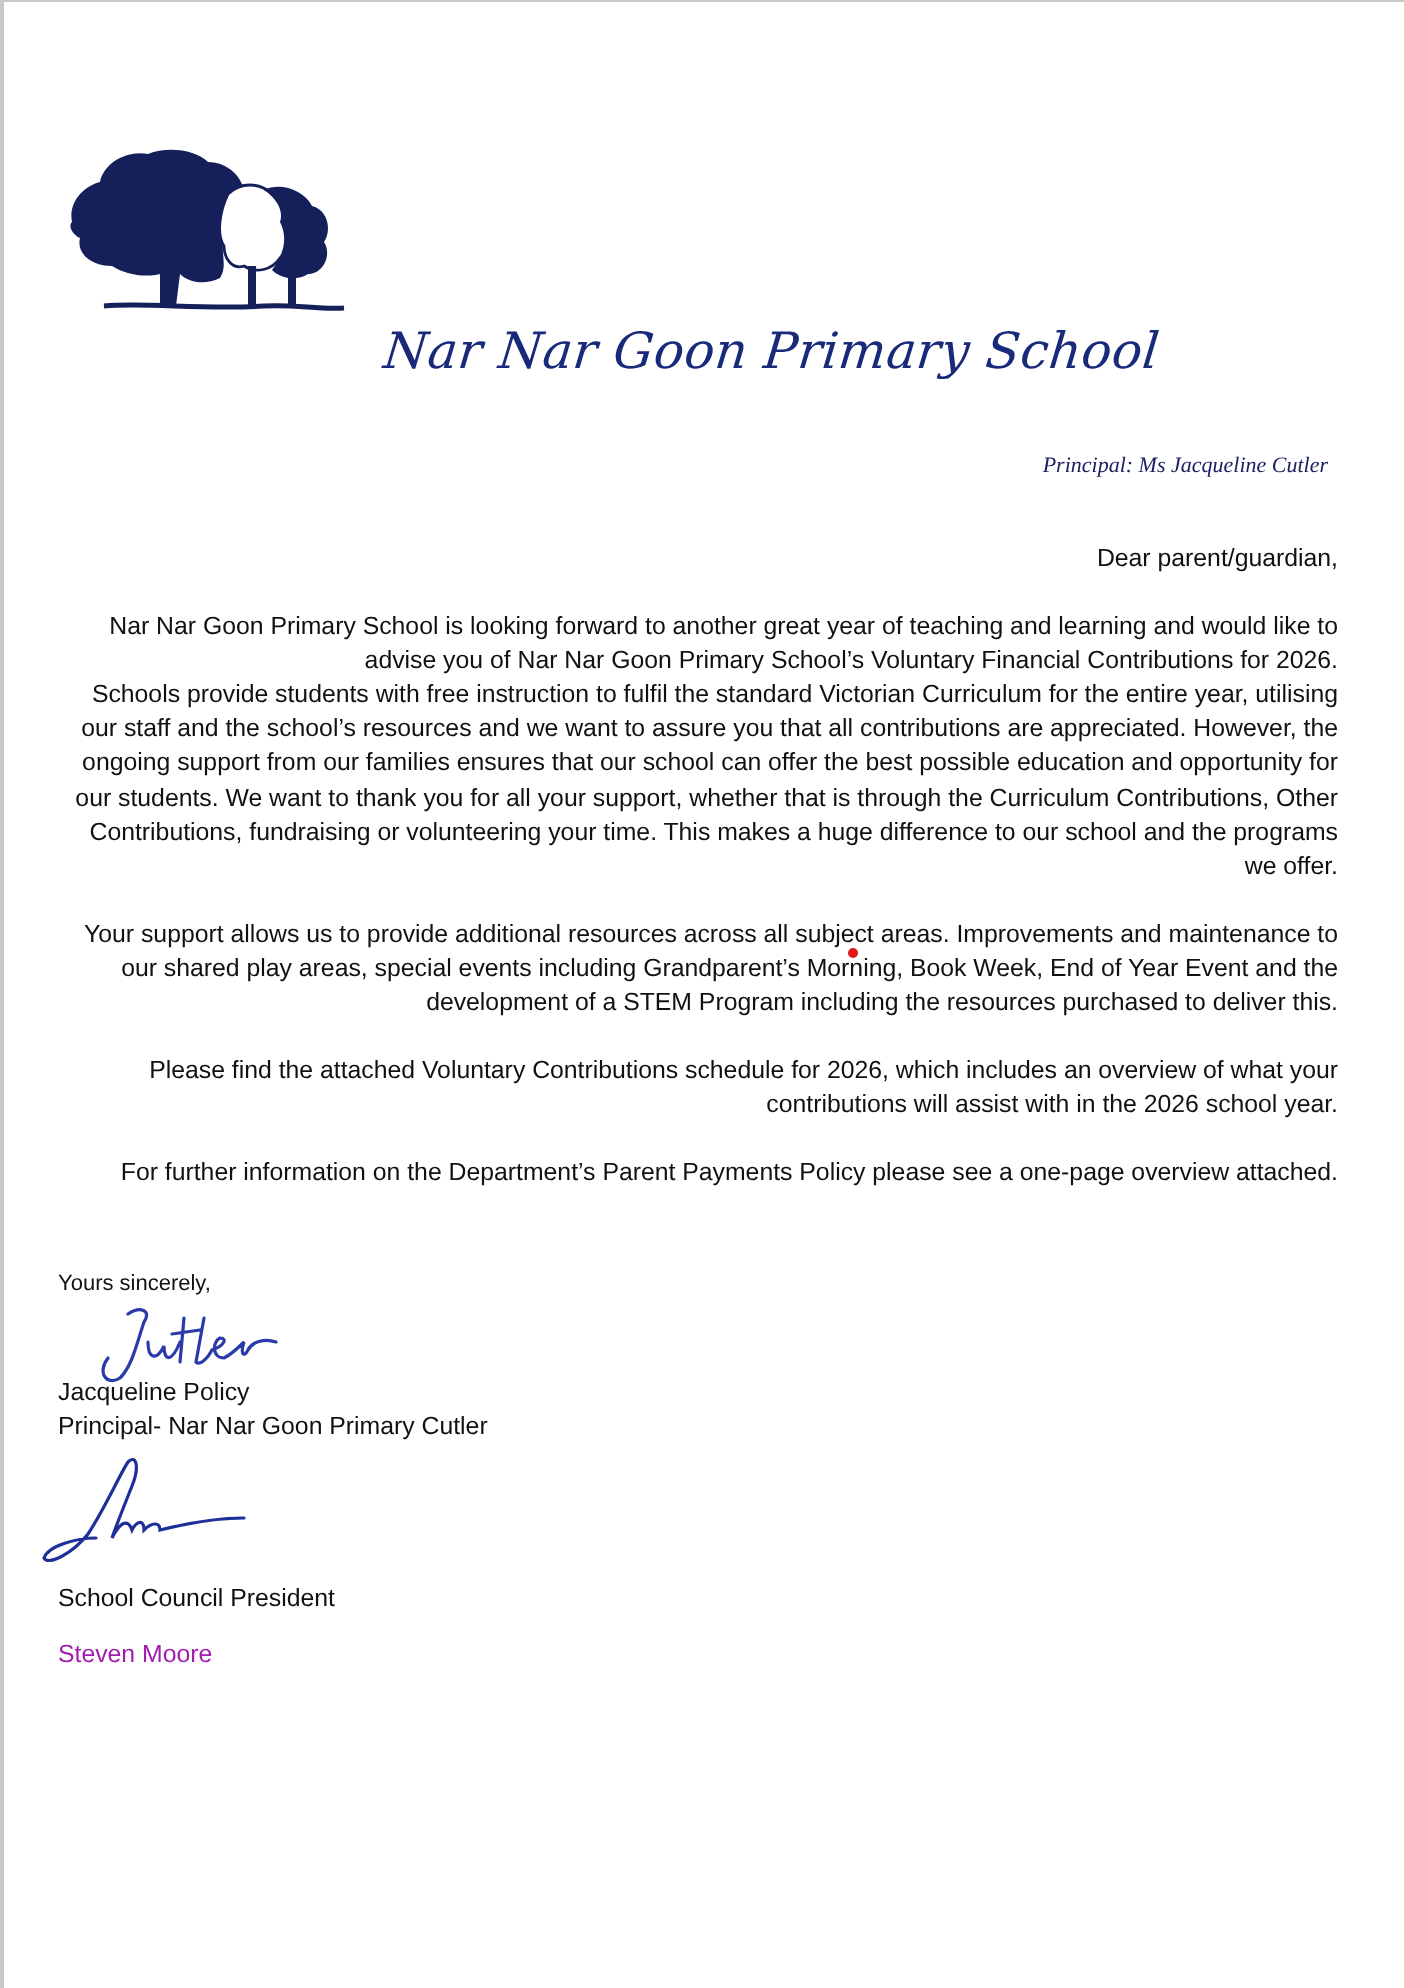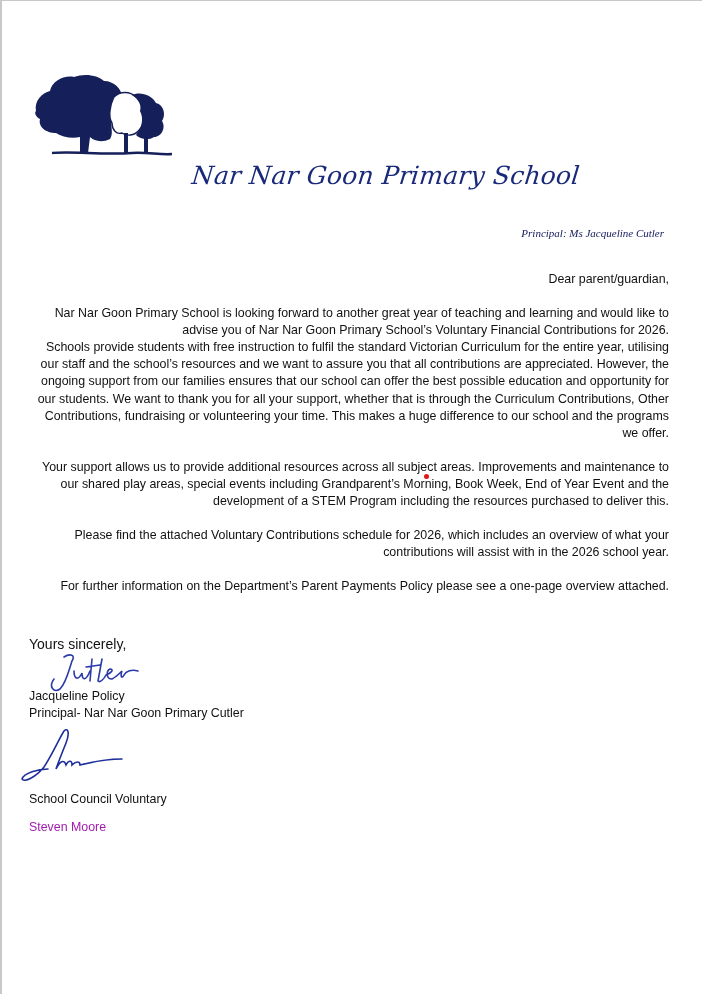--- a/index.html
+++ b/index.html
@@ -30,21 +30,21 @@
       line-height: 17.1px; color: #111;
     }
     .body-text p { margin: 0 0 17px 0; text-align: right; }
     .body-text p.tight { margin: 0; }
     .red-dot {
       position: absolute; left: 422px; top: 473px; width: 5px; height: 5px;
       border-radius: 50%; background: #e01818;
     }
     .closing {
       position: absolute; left: 27px; top: 635px;
-      font-family: "Liberation Sans", sans-serif; font-size: 14px; color: #111;
+      font-family: "Liberation Sans", sans-serif; font-size: 11px; color: #111;
     }
     .sig1 { position: absolute; left: 38px; top: 648px; width: 110px; height: 48px; }
     .name1 { position: absolute; left: 27px; top: 688px; font-size: 12.4px; color: #111; }
     .title1 { position: absolute; left: 27px; top: 705px; font-size: 12.4px; color: #111; }
     .sig2 { position: absolute; left: 16px; top: 722px; width: 110px; height: 62px; }
     .name2 { position: absolute; left: 27px; top: 819px; font-size: 12.4px; color: #a21caf; }
     .title2 { position: absolute; left: 27px; top: 791px; font-size: 12.4px; color: #111; }
   </style>
 </head>
 <body>
@@ -79,14 +79,14 @@
   <svg class="sig1" viewBox="0 0 110 48">
     <path d="M24 8 C30 4 36 6 32 12 C28 24 26 34 20 40 C14 44 8 38 14 30 M34 22 C34 30 38 32 42 24 C42 32 46 32 50 22 M52 10 L50 32 M46 18 L60 16 M62 10 L58 32 C60 34 64 30 66 26 C72 24 74 20 70 20 C66 22 66 30 72 30 C76 28 80 24 82 22 C80 28 82 30 84 26 C86 22 92 20 98 22" stroke="#2a3aa8" stroke-width="1.6" fill="none" stroke-linecap="round"></path>
   </svg>
   <div class="name1">Jacqueline Policy</div>
   <div class="title1">Principal- Nar Nar Goon Primary Cutler</div>
 
   <svg class="sig2" viewBox="0 0 110 62">
     <path d="M30 46 C20 46 6 50 4 56 C6 60 18 54 26 44 C34 32 42 14 46 8 C50 4 52 10 48 20 C44 30 40 40 38 46 C42 38 46 36 48 42 C50 38 54 36 54 42 C58 38 62 38 62 42 C70 40 86 36 104 36" stroke="#1f2f9a" stroke-width="1.6" fill="none" stroke-linecap="round"></path>
   </svg>
   <div class="name2">Steven Moore</div>
-  <div class="title2">School Council Voluntary</div>
+  <div class="title2">School Council President</div>
 </div>
 
 </body></html>

